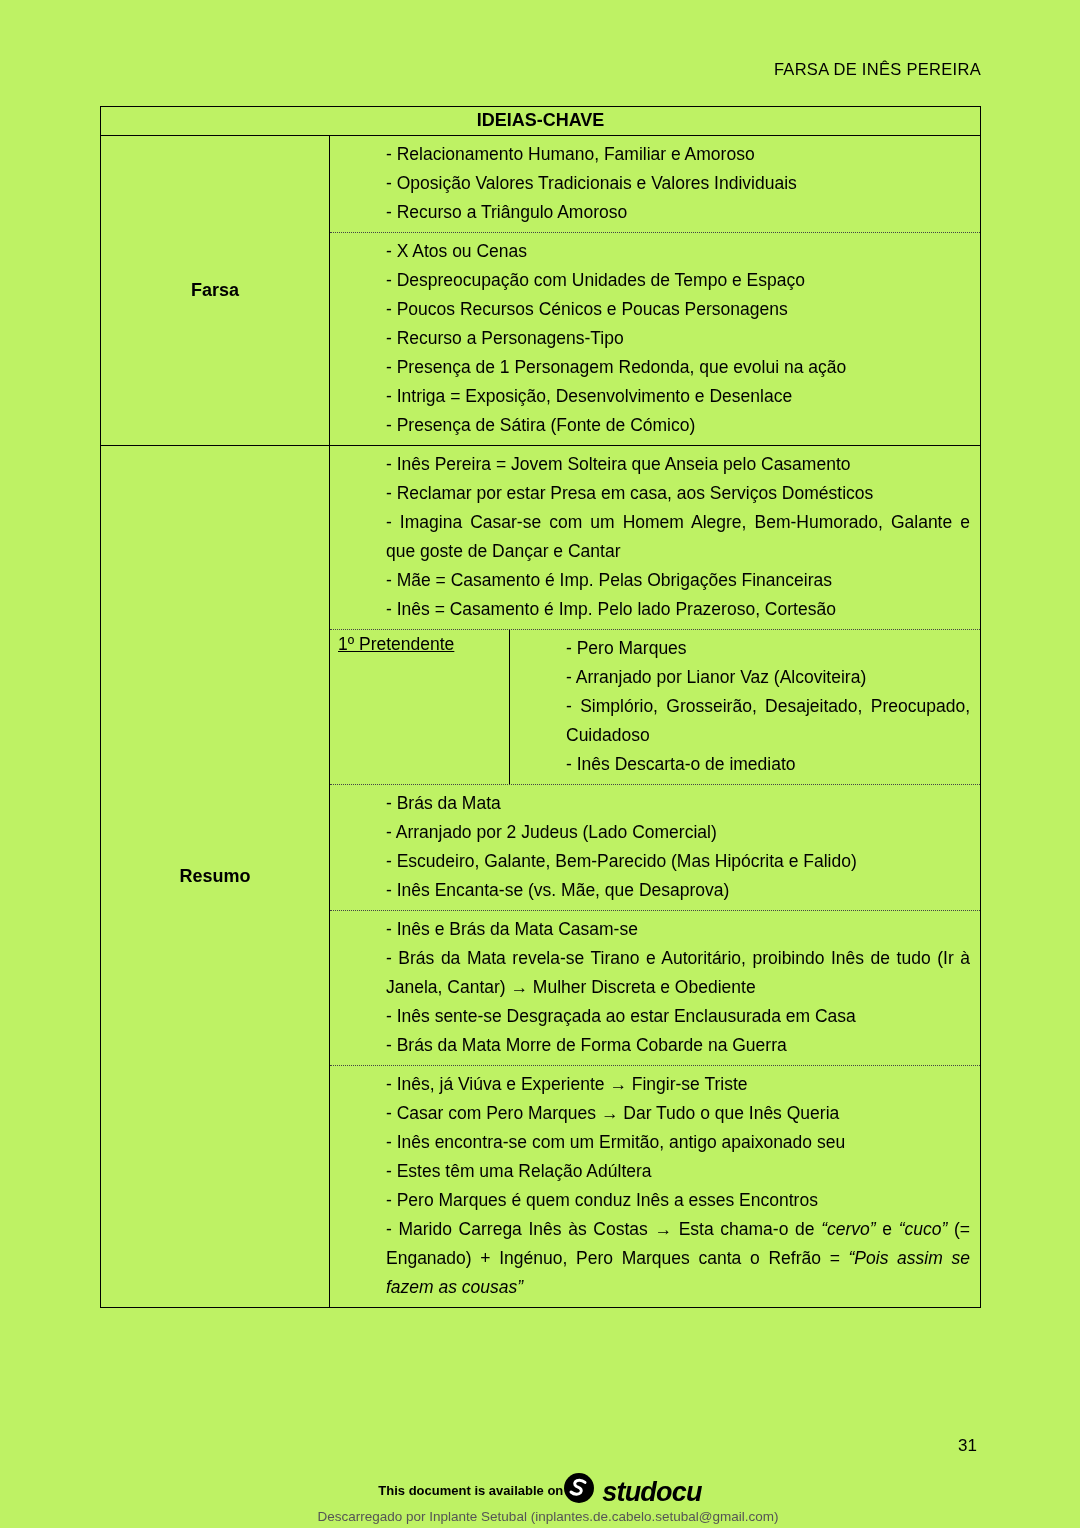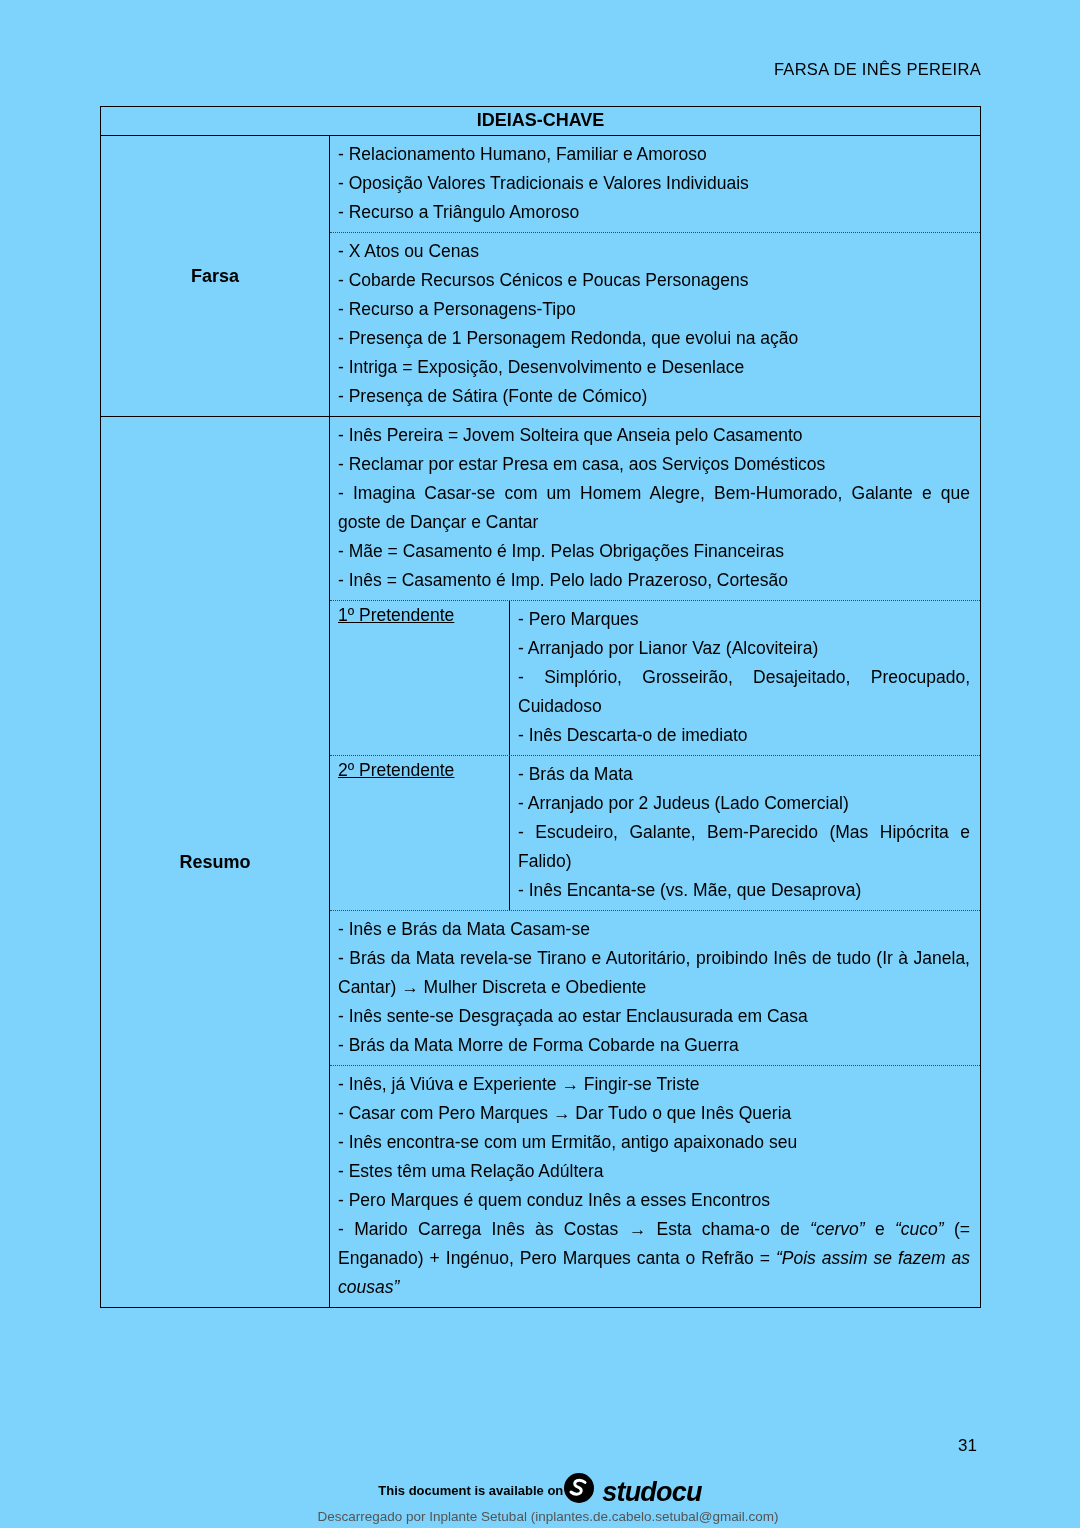--- a/index.html
+++ b/index.html
@@ -1,18 +1,18 @@
 <!DOCTYPE html>
 <html><head>
 <meta charset="utf-8">
 <style>
   * { margin:0; padding:0; box-sizing:border-box; }
   html,body { background:#ffffff; }
   .page {
-    width:1080px; height:1528px; background:#7dd3fc; position:relative; overflow:hidden;
+    width:1080px; height:1528px; background:#bef264; position:relative; overflow:hidden;
     font-family:"Liberation Sans", sans-serif; color:#000;
   }
   .doc-header {
     padding:60px 99px 0 0; text-align:right;
     font-size:16.5px; letter-spacing:.3px;
   }
   .doc-table {
     margin:27px 99px 0 100px;
     border:1.5px solid #000;
   }
@@ -30,21 +30,21 @@
   .t-content { flex:1; min-width:0; font-size:17.5px; line-height:29px; }
   .section { padding:4px 10px 5px 8px; text-align:justify; }
   .dotted-bottom { border-bottom:1px dotted #444; }
   .sub-row { display:flex; }
   .sub-label {
     flex:0 0 180px; border-right:1.5px solid #000;
     display:flex; align-items:flex-start; padding-left:8px; font-size:17.5px;
   }
   .sub-label span { text-decoration:underline; }
   .sub-content { flex:1; min-width:0; }
-  .line { min-height:29px; }
+  .line { min-height:29px;margin-left:48px; }
   em { font-style:italic; }
   .page-number { position:absolute; right:103px; top:1436px; font-size:17px; }
   .footer {
     position:absolute; left:0; right:0; top:1472px;
     display:flex; align-items:center; justify-content:center; gap:0;
   }
   .footer-note { font-size:13px; font-weight:bold; }
   .brand { display:flex; align-items:flex-end; gap:7px;font-style:italic; }
   .brand-name { font-size:27px; font-weight:bold; letter-spacing:-0.8px; color:#000; }
   .download-line {
@@ -66,21 +66,22 @@
     <div class="t-row">
       <div class="t-label">Farsa</div>
       <div class="t-content">
         <div class="section dotted-bottom">
             <div class="line">- Relacionamento Humano, Familiar e Amoroso</div>
             <div class="line">- Oposição Valores Tradicionais e Valores Individuais</div>
             <div class="line">- Recurso a Triângulo Amoroso</div>
           </div>
         <div class="section">
             <div class="line">- X Atos ou Cenas</div>
-            <div class="line">- Cobarde Recursos Cénicos e Poucas Personagens</div>
+            <div class="line">- Despreocupação com Unidades de Tempo e Espaço</div>
+            <div class="line">- Poucos Recursos Cénicos e Poucas Personagens</div>
             <div class="line">- Recurso a Personagens-Tipo</div>
             <div class="line">- Presença de 1 Personagem Redonda, que evolui na ação</div>
             <div class="line">- Intriga = Exposição, Desenvolvimento e Desenlace</div>
             <div class="line">- Presença de Sátira (Fonte de Cómico)</div>
           </div>
       </div>
     </div>
 
     <div class="t-row">
       <div class="t-label">Resumo</div>
@@ -100,23 +101,20 @@
           </div>
           <div class="sub-content section">
               <div class="line">- Pero Marques</div>
               <div class="line">- Arranjado por Lianor Vaz (Alcoviteira)</div>
               <div class="line">- Simplório, Grosseirão, Desajeitado, Preocupado, Cuidadoso</div>
               <div class="line">- Inês Descarta-o de imediato</div>
             </div>
         </div>
 
         <div class="sub-row dotted-bottom">
-          <div class="sub-label">
-            <span>2º Pretendente</span>
-          </div>
           <div class="sub-content section">
               <div class="line">- Brás da Mata</div>
               <div class="line">- Arranjado por 2 Judeus (Lado Comercial)</div>
               <div class="line">- Escudeiro, Galante, Bem-Parecido (Mas Hipócrita e Falido)</div>
               <div class="line">- Inês Encanta-se (vs. Mãe, que Desaprova)</div>
             </div>
         </div>
 
         <div class="section dotted-bottom">
             <div class="line">- Inês e Brás da Mata Casam-se</div>

